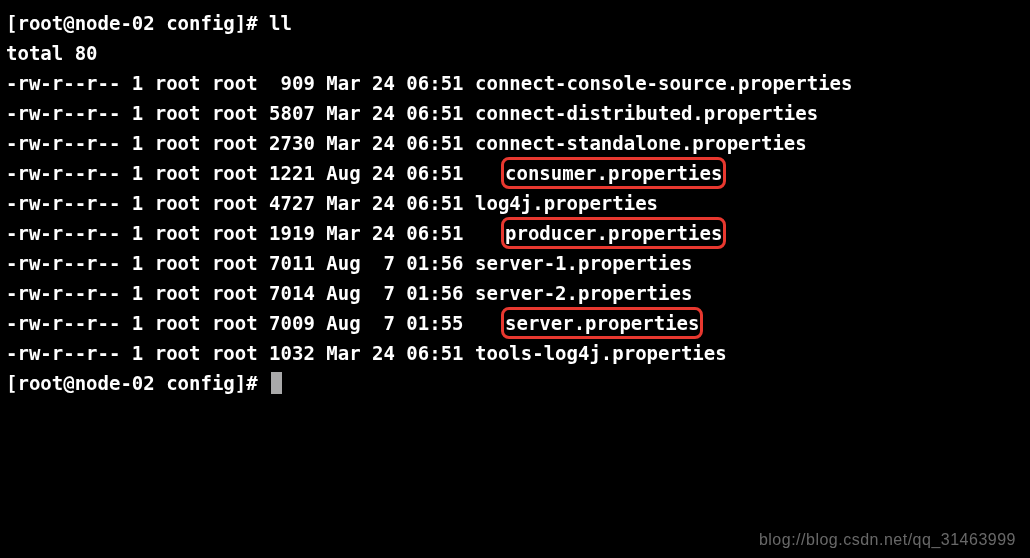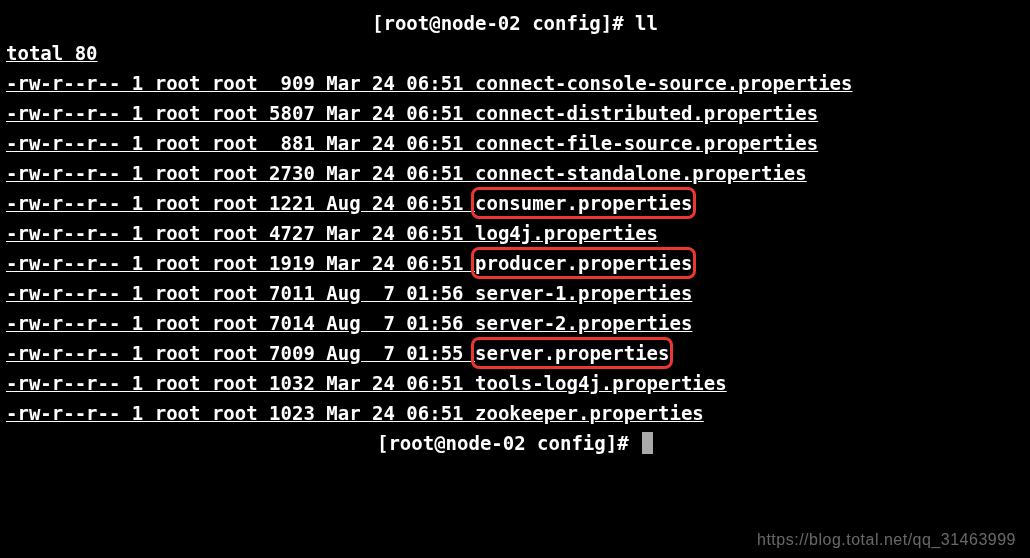--- a/index.html
+++ b/index.html
@@ -15,29 +15,28 @@
       padding: 8px 6px;
       width: 1030px;
       height: 558px;
       position: relative;
       overflow: hidden;
       font-weight: bold;
       line-height: 1.58;
     }
     .line {
       white-space: pre;
-      text-decoration: underline;
     }
     .prompt {
       white-space: pre;
-      text-align: center;
     }
     .highlight-box {
       position: relative;
       display: inline-block;
+      margin-left: 30px;
     }
     .highlight-box::before {
       content: "";
       position: absolute;
       left: -4px;
       right: -4px;
       top: -1px;
       bottom: -1px;
       border: 3px solid #e8382f;
       border-radius: 8px;
@@ -64,27 +63,25 @@
   </style>
 </head>
 <body>
 
 <div>
   <div class="prompt"><span>[root@node-02 config]# </span><span>ll</span></div>
   <div class="line">total 80</div>
   <div id="file-list">
       <div class="line"><span>-rw-r--r-- 1 root root  909 Mar 24 06:51 </span><span>connect-console-source.properties</span></div>
       <div class="line"><span>-rw-r--r-- 1 root root 5807 Mar 24 06:51 </span><span>connect-distributed.properties</span></div>
-      <div class="line"><span>-rw-r--r-- 1 root root  881 Mar 24 06:51 </span><span>connect-file-source.properties</span></div>
       <div class="line"><span>-rw-r--r-- 1 root root 2730 Mar 24 06:51 </span><span>connect-standalone.properties</span></div>
       <div class="line"><span>-rw-r--r-- 1 root root 1221 Aug 24 06:51 </span><span class="highlight-box">consumer.properties</span></div>
       <div class="line"><span>-rw-r--r-- 1 root root 4727 Mar 24 06:51 </span><span>log4j.properties</span></div>
       <div class="line"><span>-rw-r--r-- 1 root root 1919 Mar 24 06:51 </span><span class="highlight-box">producer.properties</span></div>
       <div class="line"><span>-rw-r--r-- 1 root root 7011 Aug  7 01:56 </span><span>server-1.properties</span></div>
       <div class="line"><span>-rw-r--r-- 1 root root 7014 Aug  7 01:56 </span><span>server-2.properties</span></div>
       <div class="line"><span>-rw-r--r-- 1 root root 7009 Aug  7 01:55 </span><span class="highlight-box">server.properties</span></div>
       <div class="line"><span>-rw-r--r-- 1 root root 1032 Mar 24 06:51 </span><span>tools-log4j.properties</span></div>
-      <div class="line"><span>-rw-r--r-- 1 root root 1023 Mar 24 06:51 </span><span>zookeeper.properties</span></div>
     </div>
   <div class="prompt"><span>[root@node-02 config]# </span><span class="cursor-block"></span></div>
 </div>
 
-<div class="watermark">https://blog.total.net/qq_31463999</div>
+<div class="watermark">blog://blog.csdn.net/qq_31463999</div>
 
 </body></html>

